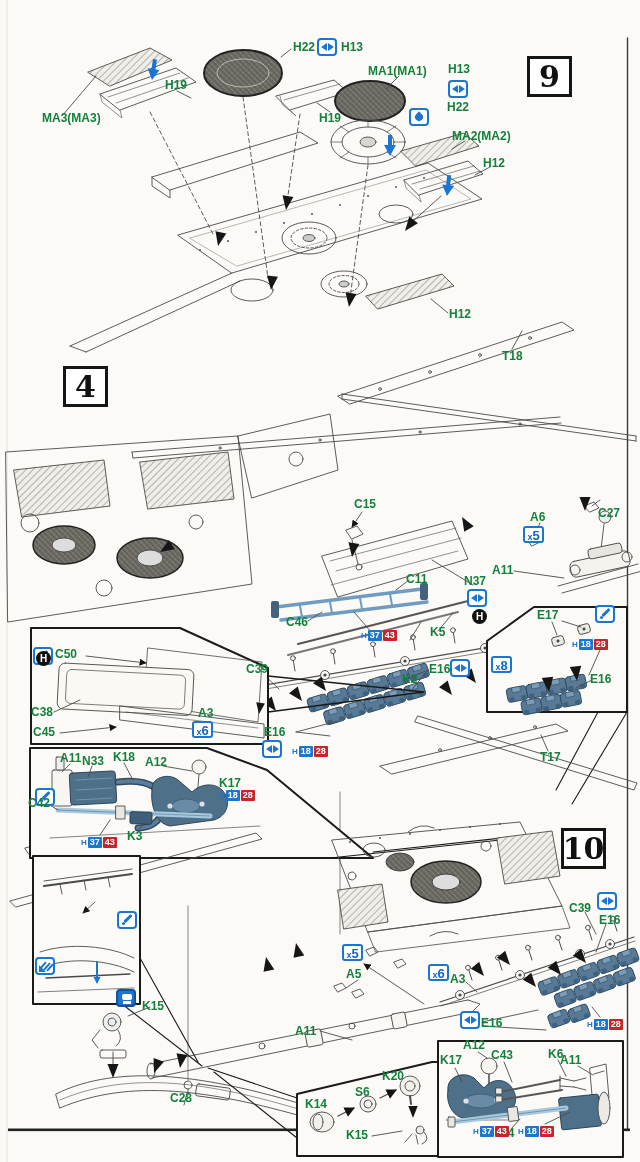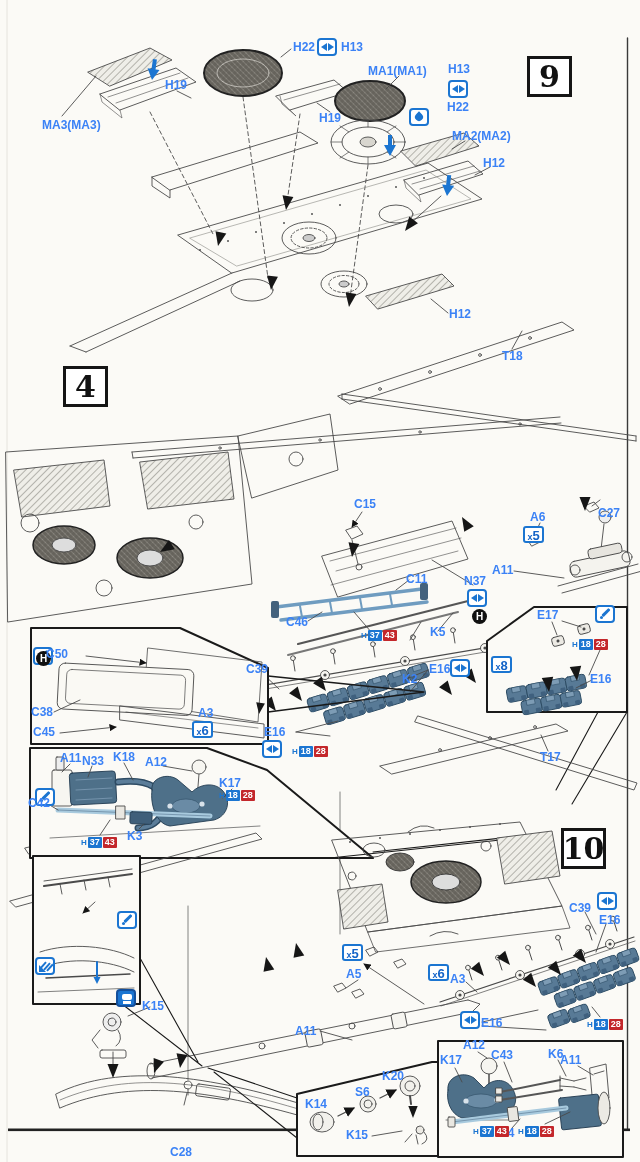--- a/index.html
+++ b/index.html
@@ -1,18 +1,18 @@
 <!DOCTYPE html>
 <html><head>
 <meta charset="utf-8">
 <style>
   html,body{margin:0;padding:0;background:#e8e8e4}
   #sheet{position:relative;width:640px;height:1162px;background:#fbfaf6;overflow:hidden;
          font-family:"Liberation Sans",sans-serif}
-  .lbl{position:absolute;font:700 12px/13px "Liberation Sans",sans-serif;color:#3b82f6;white-space:nowrap}
+  .lbl{position:absolute;font:700 12px/13px "Liberation Sans",sans-serif;color:#15803d;white-space:nowrap}
   .stepnum{position:absolute;width:45px;height:41px;background:#fff;border:3px solid #151515;
            display:flex;align-items:center;justify-content:center;
            font:700 30px "DejaVu Serif",serif;color:#111;box-sizing:border-box}
   .icbox{position:absolute;width:20px;height:18px;background:#fff;border:2px solid #1b75d1;border-radius:4px;
          box-sizing:border-box;display:flex;align-items:center;justify-content:center;overflow:hidden}
   .swap{gap:1px}
   .swap i{display:block;width:0;height:0}
   .swap .l{border-top:4.5px solid transparent;border-bottom:4.5px solid transparent;border-right:6.5px solid #1b75d1}
   .swap .r{border-top:4.5px solid transparent;border-bottom:4.5px solid transparent;border-left:6.5px solid #1b75d1}
   .drop i{display:block;width:8px;height:8px;background:#1b75d1;border-radius:0 50% 50% 50%;transform:rotate(45deg)}
@@ -488,21 +488,21 @@
       <path d="M512,1128 L520,1119"></path>
           <path d="M545,1124 L570,1112"></path>
     </g>
   </g>
 </svg>
 
 <div class="stepnum" style="left:527px;top:56px">9</div>
 <div class="stepnum" style="left:63px;top:366px">4</div>
 <div class="stepnum" style="left:561px;top:828px">10</div>
 
-<div class="lbl" style="left:42px;top:119px">MA3(MA3)</div>
+<div class="lbl" style="left:42px;top:112px">MA3(MA3)</div>
 <div class="lbl" style="left:165px;top:79px">H19</div>
 <div class="lbl" style="left:293px;top:41px">H22</div>
 <div class="icbox swap" style="left:317px;top:38px">
       <i class="l"></i>
       <i class="r"></i>
     </div>
 <div class="lbl" style="left:341px;top:41px">H13</div>
 <div class="lbl" style="left:368px;top:65px">MA1(MA1)</div>
 <div class="lbl" style="left:448px;top:63px">H13</div>
 <div class="icbox swap" style="left:448px;top:80px">
@@ -555,21 +555,21 @@
   <span class="ph">H</span>
       <span class="pa">18</span>
       <span class="pb">28</span>
     </div>
 <div class="lbl" style="left:590px;top:673px">E16</div>
 <div class="icbox pen" style="left:33px;top:629px">
       <i class="bar"></i>
       <i class="dot"></i>
     </div>
 <div class="hcirc" style="left:36px;top:651px">H</div>
-<div class="lbl" style="left:46px;top:648px">C50</div>
+<div class="lbl" style="left:55px;top:648px">C50</div>
 <div class="lbl" style="left:31px;top:706px">C38</div>
 <div class="lbl" style="left:33px;top:726px">C45</div>
 <div class="lbl" style="left:246px;top:663px">C39</div>
 <div class="lbl" style="left:198px;top:707px">A3</div>
 <div class="qty" style="left:192px;top:721px">
       <span class="qx">x</span>
       <span class="qn">6</span>
     </div>
 <div class="lbl" style="left:429px;top:663px">E16</div>
 <div class="icbox swap" style="left:450px;top:659px">
@@ -630,21 +630,21 @@
       <i class="r"></i>
     </div>
 <div class="lbl" style="left:481px;top:1017px">E16</div>
 <div class="paint" style="left:587px;top:1019px">
   <span class="ph">H</span>
       <span class="pa">18</span>
       <span class="pb">28</span>
     </div>
 <div class="lbl" style="left:295px;top:1025px">A11</div>
 <div class="lbl" style="left:142px;top:1000px">K15</div>
-<div class="lbl" style="left:170px;top:1146px">C28</div>
+<div class="lbl" style="left:170px;top:1092px">C28</div>
 <div class="icbox pen" style="left:117px;top:857px">
       <i class="bar"></i>
       <i class="dot"></i>
     </div>
 <div class="icbox shave" style="left:35px;top:885px">
       <i class="s1"></i>
       <i class="s2"></i>
       <i class="s3"></i>
       <i class="w"></i>
     </div>

